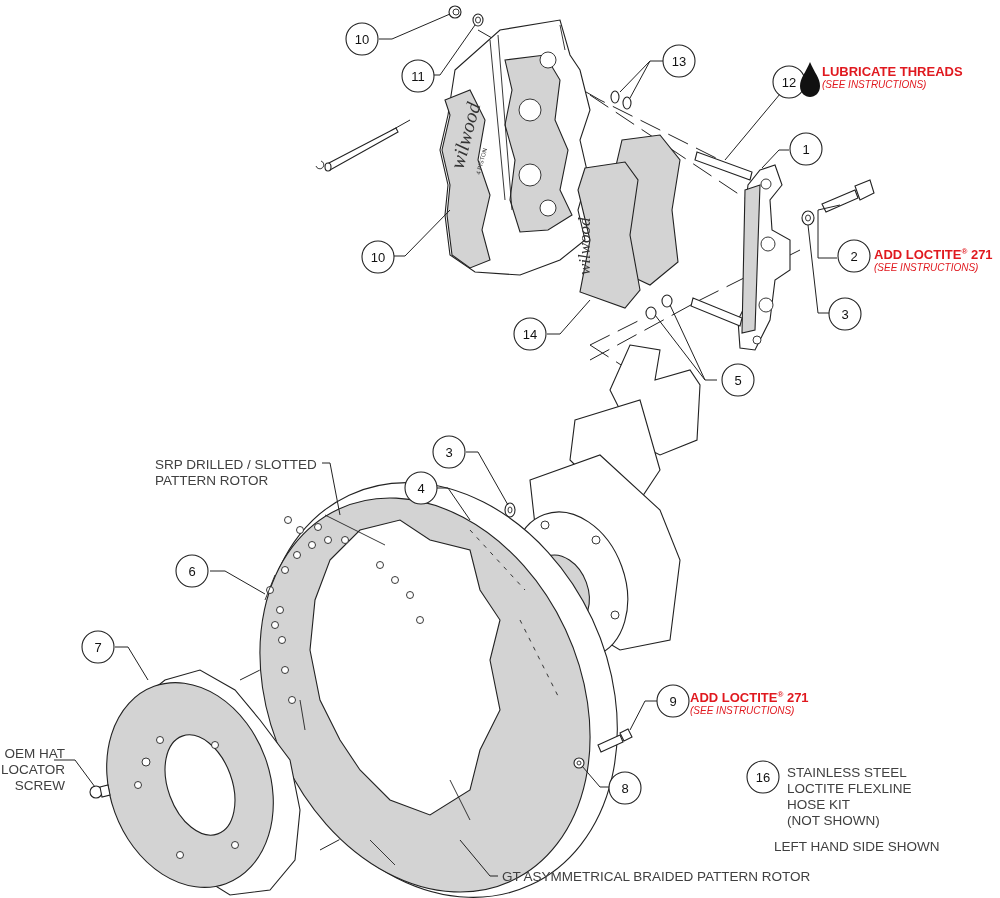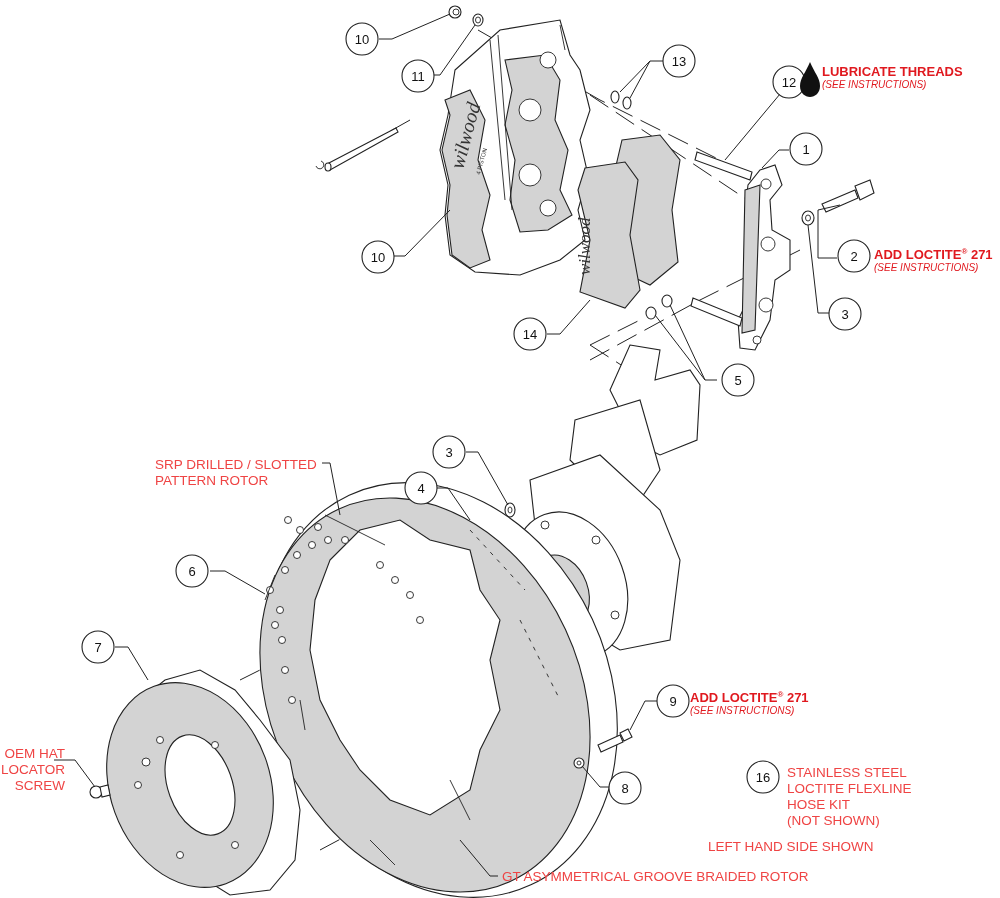--- a/index.html
+++ b/index.html
@@ -1,19 +1,19 @@
 <!DOCTYPE html>
 <html><head>
 <meta charset="utf-8">
 <style>
   html, body { margin: 0; padding: 0; background: #ffffff; }
   body { width: 1000px; height: 898px; position: relative; overflow: hidden;
          font-family: "Liberation Sans", sans-serif; }
   #diagram { position: absolute; left: 0; top: 0; width: 1000px; height: 898px; }
-  .lbl { position: absolute; font-family: "Liberation Sans", sans-serif; color: #ef4444; font-size: 13.5px; line-height: 16px; white-space: pre; }
+  .lbl { position: absolute; font-family: "Liberation Sans", sans-serif; color: #404040; font-size: 13.5px; line-height: 16px; white-space: pre; }
   .note { position: absolute; font-family: "Liberation Sans", sans-serif; color: #e0191f; white-space: nowrap; }
   .note .main { font-weight: bold; font-size: 13px; line-height: 14px; }
   .note .main sup { font-size: 8px; vertical-align: 5px; }
   .note .sub { font-style: italic; font-size: 10px; line-height: 11px; }
   .callout-num { font-family: "Liberation Sans", sans-serif; font-size: 13px; fill: #111; }
   .part { fill: #ffffff; stroke: #222; stroke-width: 1.1; }
   .part-grey { fill: #d3d3d3; stroke: #222; stroke-width: 1.1; }
   .thin { fill: none; stroke: #222; stroke-width: 0.9; }
   .leader { fill: none; stroke: #222; stroke-width: 1; }
   .dash { fill: none; stroke: #222; stroke-width: 1; stroke-dasharray: 22 9; }
@@ -287,18 +287,18 @@
 <div class="note" style="left:690px; top:688px;">
   <div class="main"><span>ADD LOCTITE</span><sup>®</sup><span> 271</span></div>
   <div class="sub">(SEE INSTRUCTIONS)</div>
 </div>
 
 <div class="lbl" style="left:155px; top:457px;">SRP DRILLED / SLOTTED
 PATTERN ROTOR</div>
 <div class="lbl" style="left:1px; top:746px;text-align:right;">OEM HAT
 LOCATOR
 SCREW</div>
-<div class="lbl" style="left:502px; top:869px;">GT ASYMMETRICAL GROOVE BRAIDED ROTOR</div>
+<div class="lbl" style="left:502px; top:869px;">GT ASYMMETRICAL BRAIDED PATTERN ROTOR</div>
 <div class="lbl" style="left:787px; top:765px;">STAINLESS STEEL
 LOCTITE FLEXLINE
 HOSE KIT
 (NOT SHOWN)</div>
-<div class="lbl" style="left:708px; top:839px;">LEFT HAND SIDE SHOWN</div>
+<div class="lbl" style="left:774px; top:839px;">LEFT HAND SIDE SHOWN</div>
 
 </body></html>

